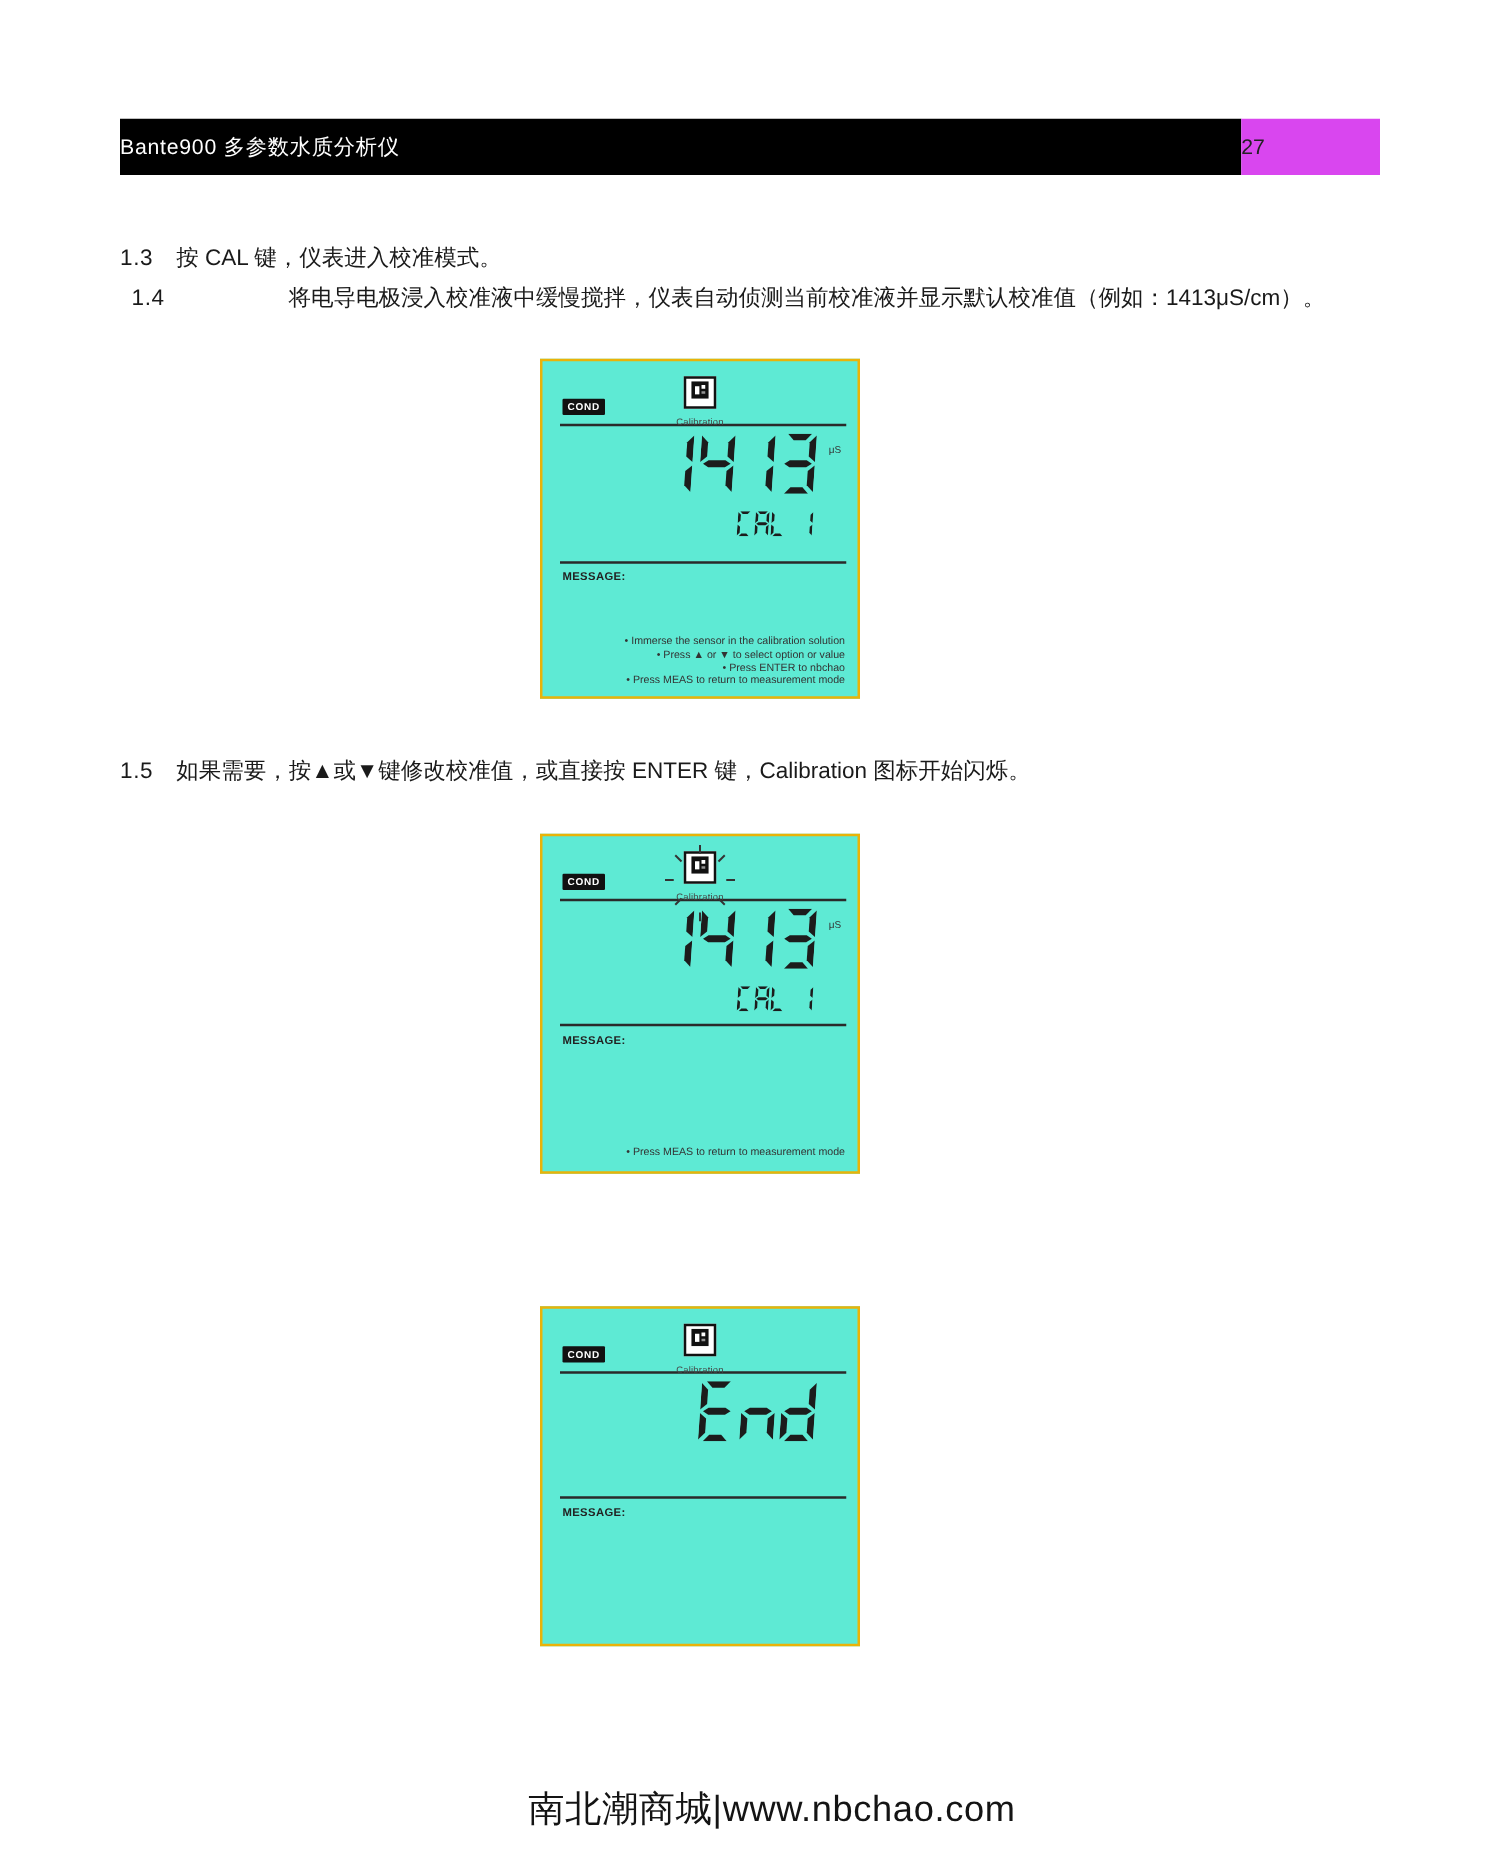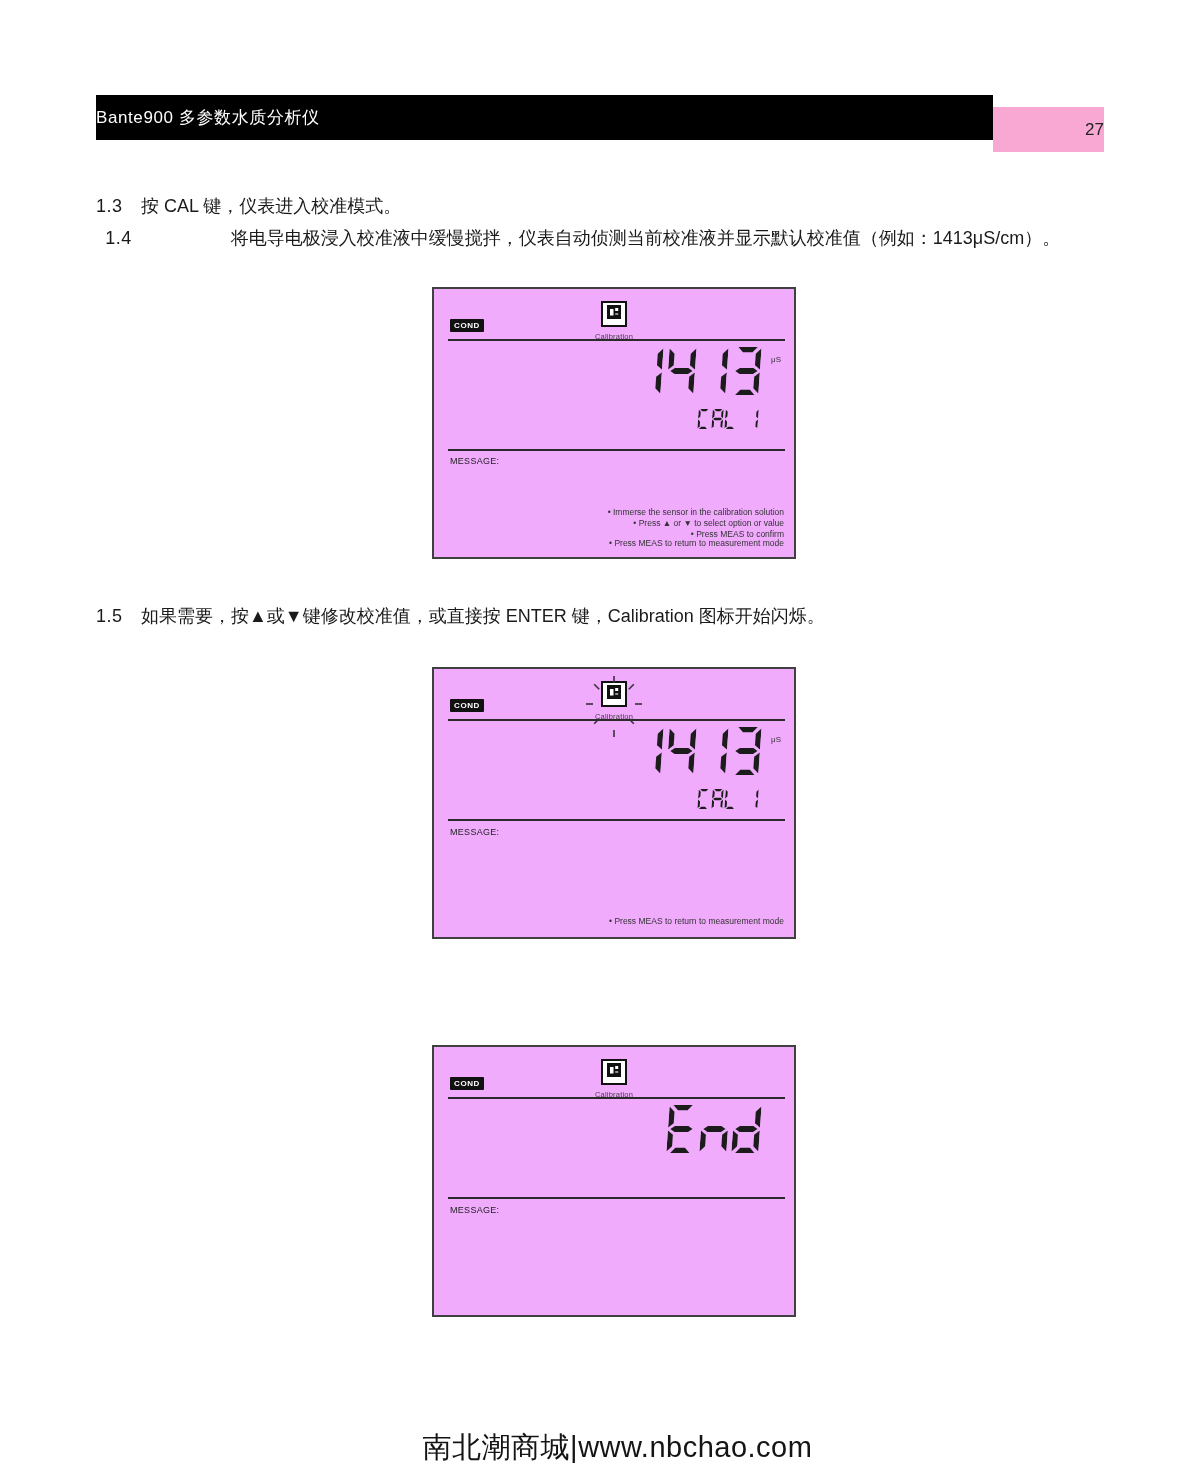--- a/index.html
+++ b/index.html
@@ -3,32 +3,32 @@
 <meta charset="utf-8">
 <style>
   html,body{margin:0;padding:0;background:#ffffff;}
   .page{position:relative;width:1200px;height:1484px;background:#ffffff;overflow:hidden;
         font-family:"Liberation Sans","DejaVu Sans",sans-serif;color:#1a1a1a;}
 
   
   .header-bar{position:absolute;left:96px;top:95px;width:897px;height:45px;background:#000000;
               display:flex;align-items:center;box-sizing:border-box;}
   .header-bar .title{color:#ffffff;font-size:17px;letter-spacing:0.6px;font-weight:500;}
-  .page-num-box{position:absolute;left:993px;top:95px;width:111px;height:45px;background:#f9a8d4;
-                display:flex;align-items:center;justify-content:flex-end;font-size:17px;color:#222;margin-top:12px;}
+  .page-num-box{position:absolute;left:993px;top:95px;width:111px;height:45px;background:#d946ef;
+                display:flex;align-items:center;justify-content:flex-start;font-size:17px;color:#222;}
 
   
   .step{position:absolute;left:96px;right:50px;display:flex;font-size:18px;line-height:24px;}
   .step .num{flex:none;width:45px;letter-spacing:0.5px;}
   .step .txt{flex:1;}
   .step-13{top:194px;} .step-14{top:226px;text-align:center;} .step-15{top:604px;} .step-16{top:984px;}
 
   
-  .lcd-box{position:absolute;left:432px;width:364px;height:272px;background:#f0abfc;
-           border:2px solid #404040;box-sizing:border-box;}
+  .lcd-box{position:absolute;left:432px;width:256px;height:272px;background:#5eead4;
+           border:2px solid #eab308;box-sizing:border-box;}
   .lcd-1{top:287px;} .lcd-2{top:667px;} .lcd-3{top:1045px;}
 
   .cond-badge{position:absolute;left:16px;top:30px;background:#111;color:#fff;
               font-size:8px;font-weight:bold;letter-spacing:0.6px;padding:2px 4px 2px;border-radius:1px;}
   .cal-icon-wrap{position:absolute;left:50%;top:12px;transform:translateX(-50%);
                  width:90px;text-align:center;z-index:2;}
   .cal-icon{display:inline-block;width:20px;height:20px;border:2px solid #111;background:#fff;
             box-sizing:content-box;padding:1px;}
   .cal-icon svg{display:block;width:14px;height:14px;margin:1px auto 0;}
   .cal-icon-label{font-size:7.5px;color:#444;margin-top:1px;letter-spacing:0.2px;}
@@ -39,21 +39,21 @@
   .rule-top{top:50px;}
   .lcd-1 .rule-bottom{top:160px;}
   .lcd-2 .rule-bottom{top:150px;}
   .lcd-3 .rule-bottom{top:150px;}
 
   .seg-main{position:absolute;top:58px;right:34px;}
   .seg-sub{position:absolute;top:120px;right:36px;}
   .segtext{display:flex;align-items:flex-start;transform:skewX(-4deg);}
   .lcd-unit{position:absolute;top:66px;right:13px;font-size:8px;color:#333;}
 
-  .msg-label{position:absolute;left:16px;font-size:9px;font-weight:normal;color:#222;letter-spacing:0.3px;}
+  .msg-label{position:absolute;left:16px;font-size:9px;font-weight:bold;color:#222;letter-spacing:0.3px;}
   .lcd-1 .msg-label{top:167px;} .lcd-2 .msg-label{top:158px;} .lcd-3 .msg-label{top:158px;}
 
   .msg-list{position:absolute;left:16px;right:10px;top:218px;margin:0;padding:0;list-style:none;
             font-size:8.5px;line-height:11px;color:#333;text-align:right;}
   .msg-list li::before{content:"\2022\00a0";}
   .msg-footer{position:absolute;left:16px;right:10px;font-size:8.5px;color:#333;text-align:right;}
   .msg-footer::before{content:"\2022\00a0";}
   .lcd-1 .msg-footer{top:249px;} .lcd-2 .msg-footer{top:247px;}
 
   
@@ -147,21 +147,21 @@
             <polygon points="56,3 56,47 45,38 45,14"></polygon>
             <polygon points="56,53 56,97 45,86 45,62"></polygon>
           </svg>
         </div>
     </div>
     <div class="lcd-rule rule-bottom"></div>
     <div class="msg-label">MESSAGE:</div>
     <ul class="msg-list">
       <li>Immerse the sensor in the calibration solution</li>
       <li>Press ▲ or ▼ to select option or value</li>
-      <li>Press MEAS to confirm</li>
+      <li>Press ENTER to nbchao</li>
     </ul>
     <div class="msg-footer">Press MEAS to return to measurement mode</div>
   </div>
 
   <div class="step step-15">
     <span class="num">1.5</span>
     <span class="txt">如果需要，按▲或▼键修改校准值，或直接按 ENTER 键，Calibration 图标开始闪烁。</span>
   </div>
 
   <div class="lcd-box lcd-2">

